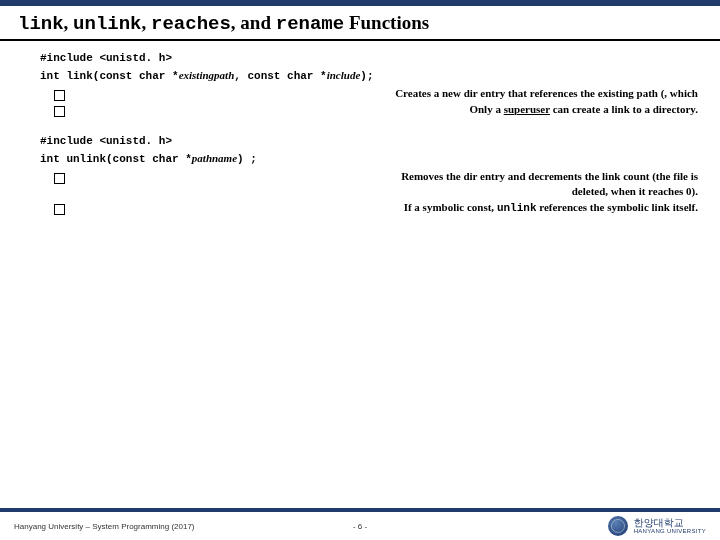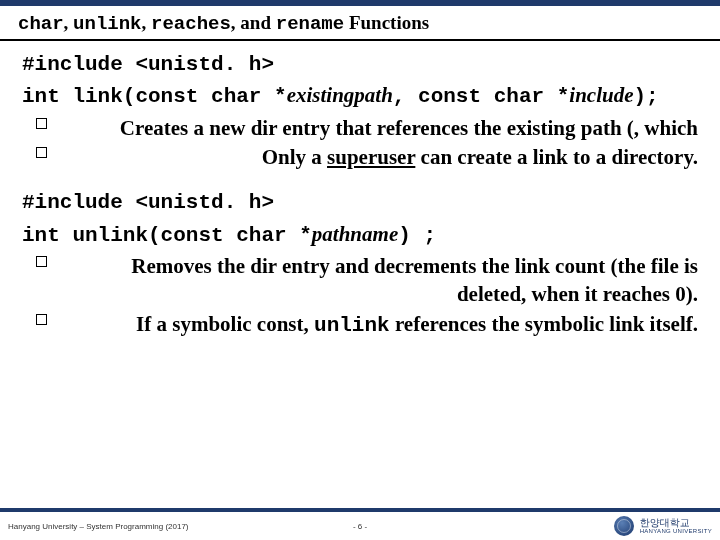--- a/index.html
+++ b/index.html
@@ -19,22 +19,22 @@
   }
   .title-row {
     padding: 6px 18px 4px 18px;
     border-bottom: 2px solid #000;
     font-size: 19px;
     font-weight: bold;
     font-family: Georgia, serif;
   }
   .title-row .code { font-family: 'Courier New', monospace; }
   .content {
-    padding: 10px 22px 0 22px;
-    font-size: 21px;
+    padding: 10px 22px 0 40px;
+    font-size: 11px;
     line-height: 1.35;
   }
   .decl { margin-bottom: 2px; }
   .code { font-family: 'Courier New', monospace; }
   .bold { font-weight: bold; }
   .italic { font-style: italic; }
   ul.bullets {
     list-style: none;
     padding-left: 14px;
     margin-bottom: 18px;
@@ -60,21 +60,21 @@
   .footer {
     position: absolute;
     bottom: 0;
     left: 0;
     right: 0;
     height: 32px;
     border-top: 4px solid #1f3a6b;
     display: flex;
     align-items: center;
     justify-content: space-between;
-    padding: 0 8px;
+    padding: 0 14px;
     font-size: 8px;
     font-family: Arial, sans-serif;
     color: #333;
   }
   .footer .pnum { font-size: 8px; color: #333; position: absolute; left: 50%; transform: translateX(-50%); }
   .logo {
     display: flex;
     align-items: center;
     gap: 6px;
   }
@@ -91,21 +91,21 @@
   .logo-text { display:flex; flex-direction:column; line-height:1; }
   .logo-ko { font-size: 10px; font-weight: normal; color:#1f3a6b; }
   .logo-en { font-size: 6px; letter-spacing: .3px; color:#1f3a6b; }
 </style>
 </head>
 <body>
 
 <div class="topbar"></div>
 
 <div class="title-row">
-  <span class="code">char</span><span>, </span><span class="code">unlink</span><span>, </span><span class="code">reaches</span><span>, and </span><span class="code">rename</span><span> Functions</span>
+  <span class="code">link</span><span>, </span><span class="code">unlink</span><span>, </span><span class="code">reaches</span><span>, and </span><span class="code">rename</span><span> Functions</span>
 </div>
 
 <div class="content">
 
   <div class="decl code bold">#include &lt;unistd. h&gt;</div>
   <div class="decl">
     <span class="code bold">int link(const char *</span><span class="bold italic">existingpath</span><span class="code bold">, const char *</span><span class="bold italic">include</span><span class="code bold">);</span>
   </div>
   <ul class="bullets">
     <li>

